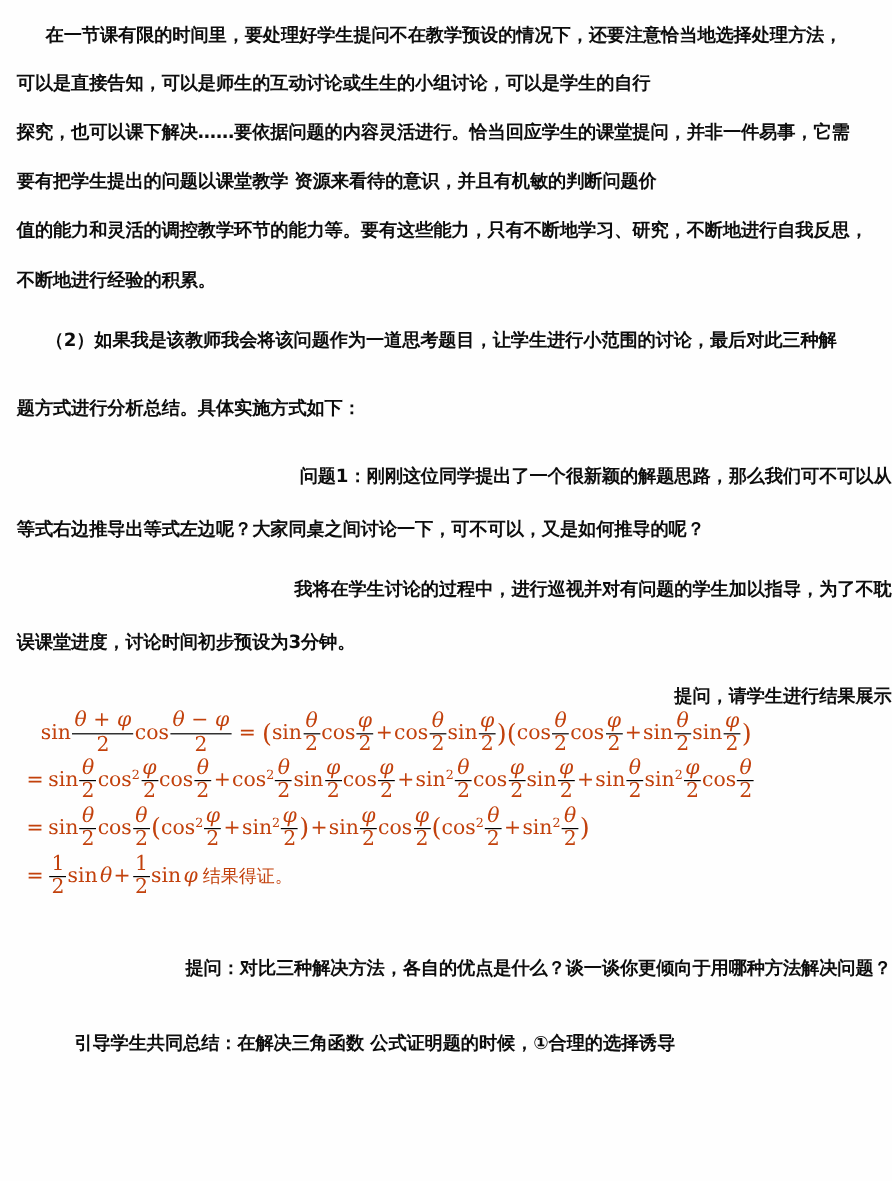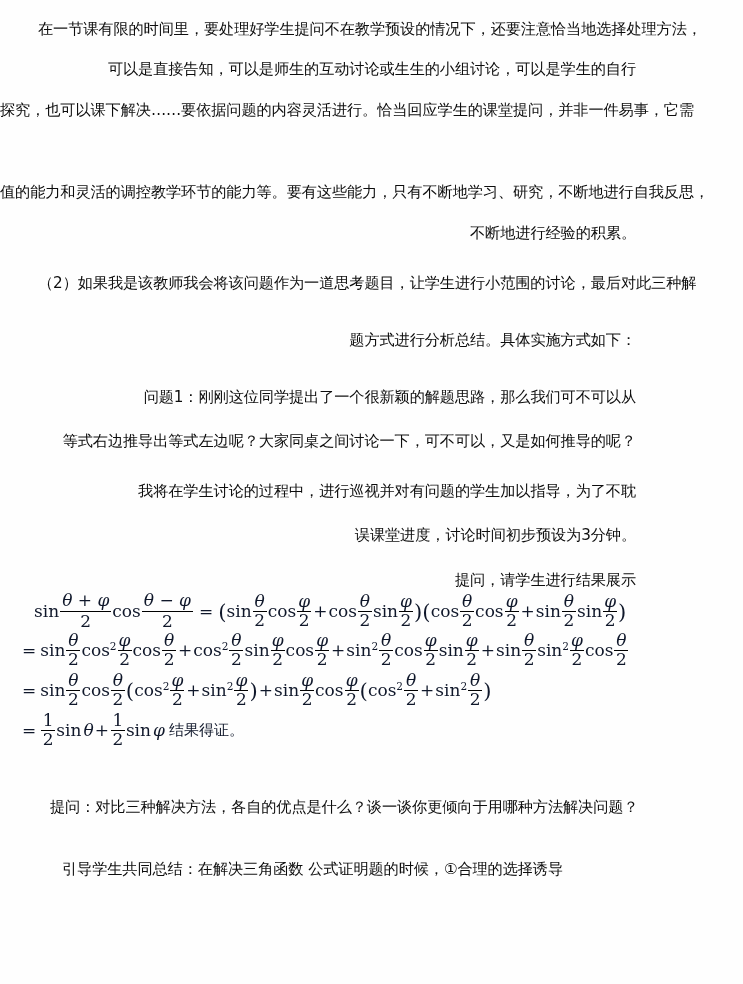--- a/index.html
+++ b/index.html
@@ -19,51 +19,51 @@
     position: relative;
     width: 743px;
     height: 984px;
     padding: 0;
     box-sizing: border-box;
     background: #fefefe;
   }
   .body-text {
     position: absolute;
     left: 0;
-    width: 636px;
+    width: 743px;
     box-sizing: border-box;
     font-size: 15.2px;
     line-height: 1.0;
     letter-spacing: -0.1px;
     white-space: nowrap;
     color: #0d0d0d;
-    font-weight: 400;
+    font-weight: 700;
   }
   .pad-left {
-    text-align: right;
+    padding-left: 14px;
   }
   .indent2 {
     padding-left: 38px;
   }
   .indent3 {
     padding-left: 50px;
     text-align: right;
   }
   .indent4 {
     padding-left: 62px;
   }
 
   
   .math-block {
     position: absolute;
     left: 0;
     top: 592px;
     width: 655px;
     font-family: "DejaVu Serif", "Liberation Serif", serif;
-    color: #0f172a;
+    color: #c2410c;
   }
   .mline {
     position: relative;
     height: 40px;
     white-space: nowrap;
     font-size: 17px;
     display: block;
   }
   .mrow {
     display: inline-flex;
@@ -141,20 +141,21 @@
   }
 </style>
 </head>
 <body>
 
 <div class="page">
 
   <div class="body-text indent2" style="top:22px;">在一节课有限的时间里，要处理好学生提问不在教学预设的情况下，还要注意恰当地选择处理方法，</div>
   <div class="body-text pad-left" style="top:62px;">可以是直接告知，可以是师生的互动讨论或生生的小组讨论，可以是学生的自行</div>
   <div class="body-text pad-left" style="top:103px;">探究，也可以课下解决……要依据问题的内容灵活进行。恰当回应学生的课堂提问，并非一件易事，它需</div>
+  <div class="body-text pad-left" style="top:144px;">要有把学生提出的问题以课堂教学 资源来看待的意识，并且有机敏的判断问题价</div>
   <div class="body-text pad-left" style="top:226px;">不断地进行经验的积累。</div>
   <div class="body-text pad-left" style="top:185px;">值的能力和灵活的调控教学环节的能力等。要有这些能力，只有不断地学习、研究，不断地进行自我反思，</div>
 
   <div class="body-text indent2" style="top:276px;">（2）如果我是该教师我会将该问题作为一道思考题目，让学生进行小范围的讨论，最后对此三种解</div>
   <div class="body-text pad-left" style="top:333px;">题方式进行分析总结。具体实施方式如下：</div>
 
   <div class="body-text indent3" style="top:390px;">问题1：刚刚这位同学提出了一个很新颖的解题思路，那么我们可不可以从</div>
   <div class="body-text pad-left" style="top:434px;">等式右边推导出等式左边呢？大家同桌之间讨论一下，可不可以，又是如何推导的呢？</div>
 
   <div class="body-text indent3" style="top:484px;">我将在学生讨论的过程中，进行巡视并对有问题的学生加以指导，为了不耽</div>

